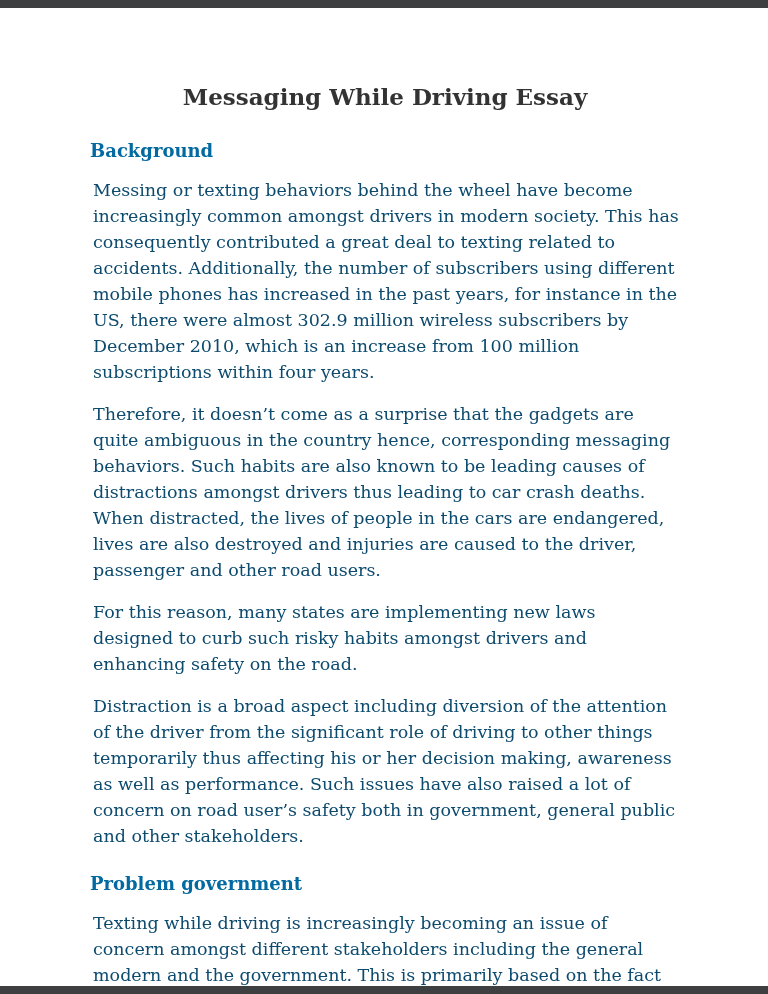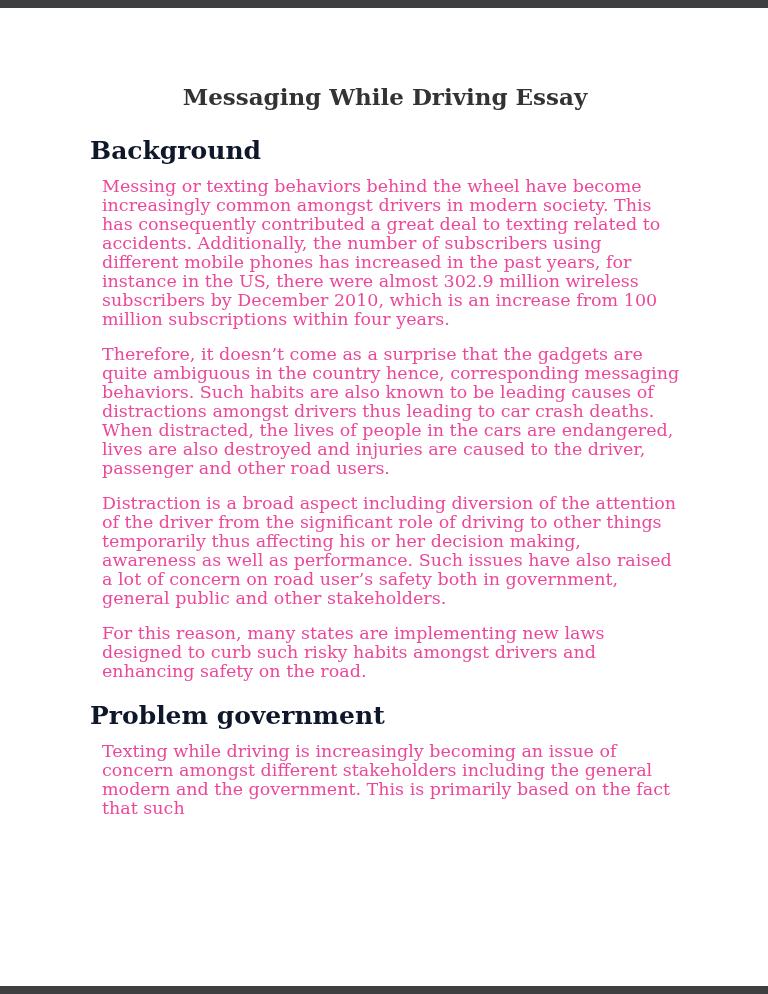--- a/index.html
+++ b/index.html
@@ -38,54 +38,54 @@
     .doc-title {
       margin: 0 0 26px 0;
       font-size: 23px;
       line-height: 30px;
       font-weight: bold;
       text-align: center;
       color: #333333;
     }
     .section-heading {
       margin: 22px 0 14px 0;
-      font-size: 25px;
+      font-size: 18px;
       line-height: 25px;
       font-weight: bold;
-      color: #0f172a;
+      color: #0369a1;
     }
     .section-heading.first {
       margin-top: 0;
     }
     .para {
-      margin: 0 0 16px 12px;
+      margin: 0 0 16px 3px;
       font-size: 17.5px;
-      line-height: 19px;
-      color: #ec4899;
+      line-height: 26px;
+      color: #0c4a6e;
       text-align: left;
     }
   </style>
 </head>
 <body>
 
 <div class="page">
   <div class="edge-bar top"></div>
 
   <div class="content">
     <h1 class="doc-title">Messaging While Driving Essay</h1>
 
     <h2 class="section-heading first">Background</h2>
 
     <p class="para">Messing or texting behaviors behind the wheel have become increasingly common amongst drivers in modern society. This has consequently contributed a great deal to texting related to accidents. Additionally, the number of subscribers using different mobile phones has increased in the past years, for instance in the US, there were almost 302.9 million wireless subscribers by December 2010, which is an increase from 100 million subscriptions within four years.</p>
 
     <p class="para">Therefore, it doesn’t come as a surprise that the gadgets are quite ambiguous in the country hence, corresponding messaging behaviors. Such habits are also known to be leading causes of distractions amongst drivers thus leading to car crash deaths. When distracted, the lives of people in the cars are endangered, lives are also destroyed and injuries are caused to the driver, passenger and other road users.</p>
 
+    <p class="para">For this reason, many states are implementing new laws designed to curb such risky habits amongst drivers and enhancing safety on the road.</p>
+
     <p class="para">Distraction is a broad aspect including diversion of the attention of the driver from the significant role of driving to other things temporarily thus affecting his or her decision making, awareness as well as performance. Such issues have also raised a lot of concern on road user’s safety both in government, general public and other stakeholders.</p>
-
-    <p class="para">For this reason, many states are implementing new laws designed to curb such risky habits amongst drivers and enhancing safety on the road.</p>
 
     <h2 class="section-heading">Problem government</h2>
 
     <p class="para">Texting while driving is increasingly becoming an issue of concern amongst different stakeholders including the general modern and the government. This is primarily based on the fact that such</p>
   </div>
 
   <div class="edge-bar bottom"></div>
 </div>
 
 </body></html>

